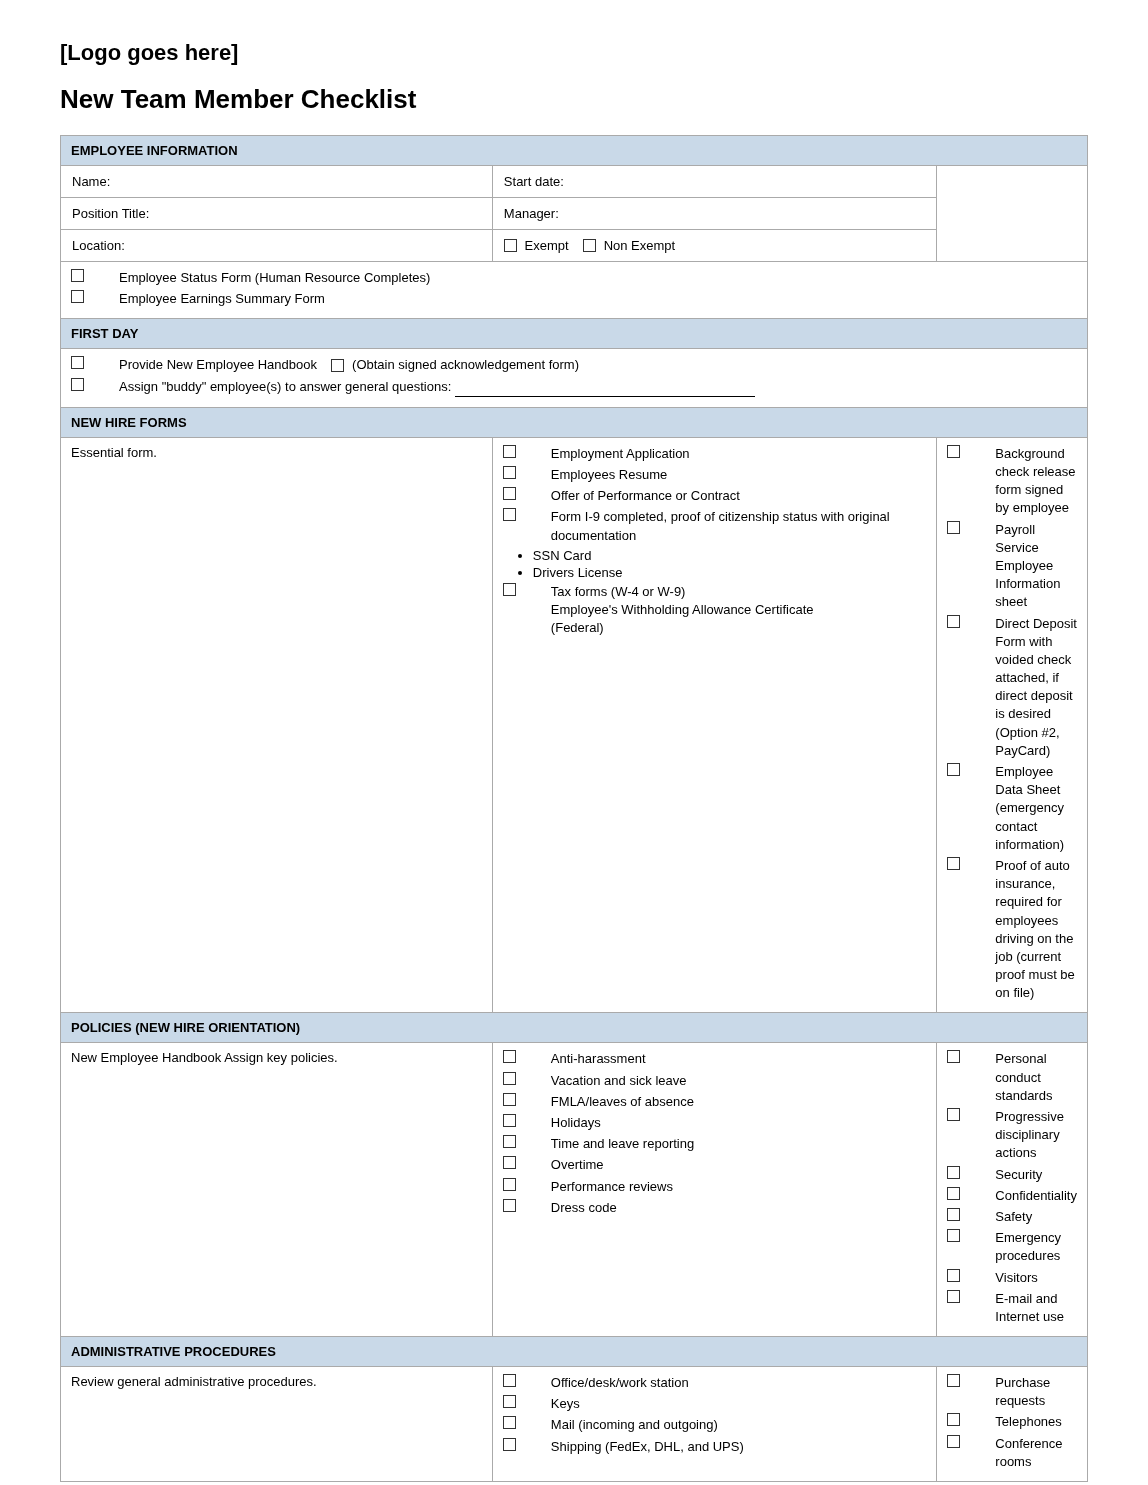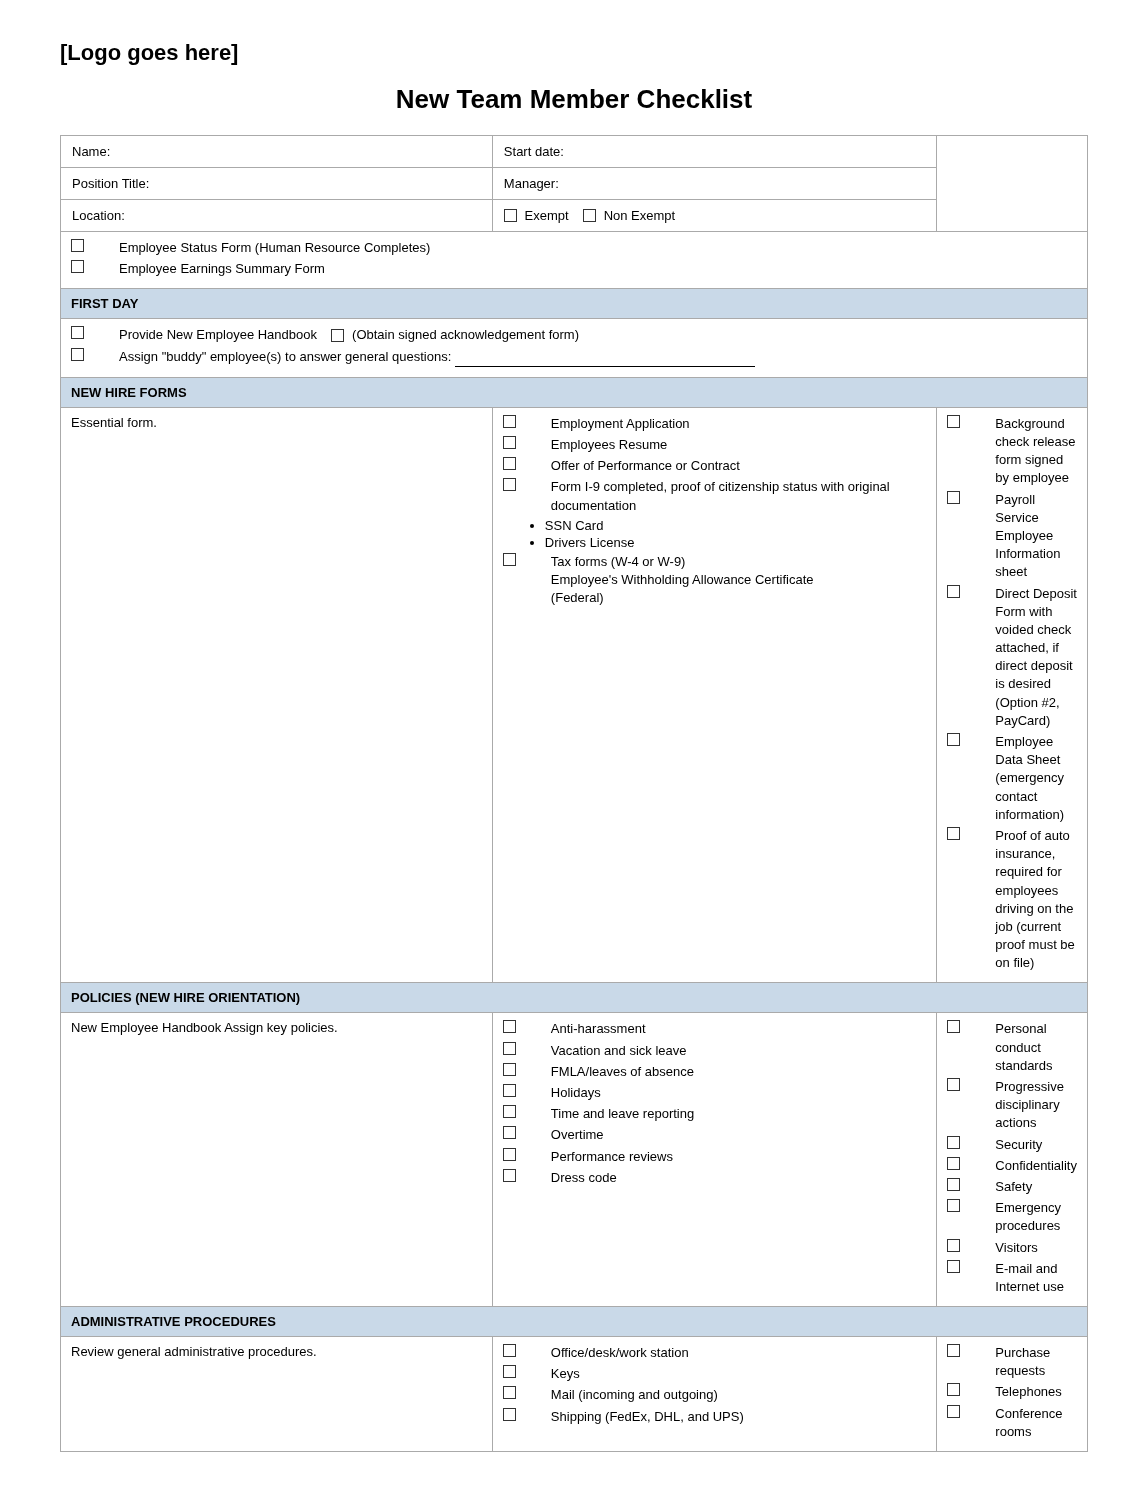--- a/index.html
+++ b/index.html
@@ -13,21 +13,20 @@
     }
     .logo {
       font-size: 22px;
       font-weight: bold;
       margin-bottom: 18px;
     }
     .main-title {
       font-size: 26px;
       font-weight: bold;
       margin-bottom: 20px;
-      text-align: center;
     }
     .checklist-table {
       width: 100%;
       border-collapse: collapse;
       border: 1px solid #aaa;
     }
     .checklist-table td, .checklist-table th {
       border: 1px solid #aaa;
       padding: 7px 10px;
       vertical-align: top;
@@ -55,21 +54,21 @@
       margin-bottom: 3px;
       line-height: 1.4;
       gap: 31px;
     }
     .check-item .checkbox {
       flex-shrink: 0;
       margin-top: 1px;
     }
     .bullet-list {
       list-style: disc;
-      margin-left: 42px;
+      margin-left: 30px;
       margin-top: 3px;
       margin-bottom: 3px;
     }
     .bullet-list li {
       margin-bottom: 2px;
     }
     .underline-field {
       display: inline-block;
       border-bottom: 1px solid #000;
       min-width: 300px;
@@ -85,20 +84,23 @@
   </style>
 </head>
 <body>
 
 <div class="logo">[Logo goes here]</div>
 <div class="main-title">New Team Member Checklist</div>
 
 <table class="checklist-table">
 
   <tbody>
+      <tr>
+    <td colspan="3" class="section-header">EMPLOYEE INFORMATION</td>
+  </tr>
   <tr class="info-row">
     <td class="two-col-left">
       <span>Name:</span>
     </td>
     <td class="two-col-right">
       <span>Start date:</span>
     </td>
   </tr>
   <tr class="info-row">
     <td>

